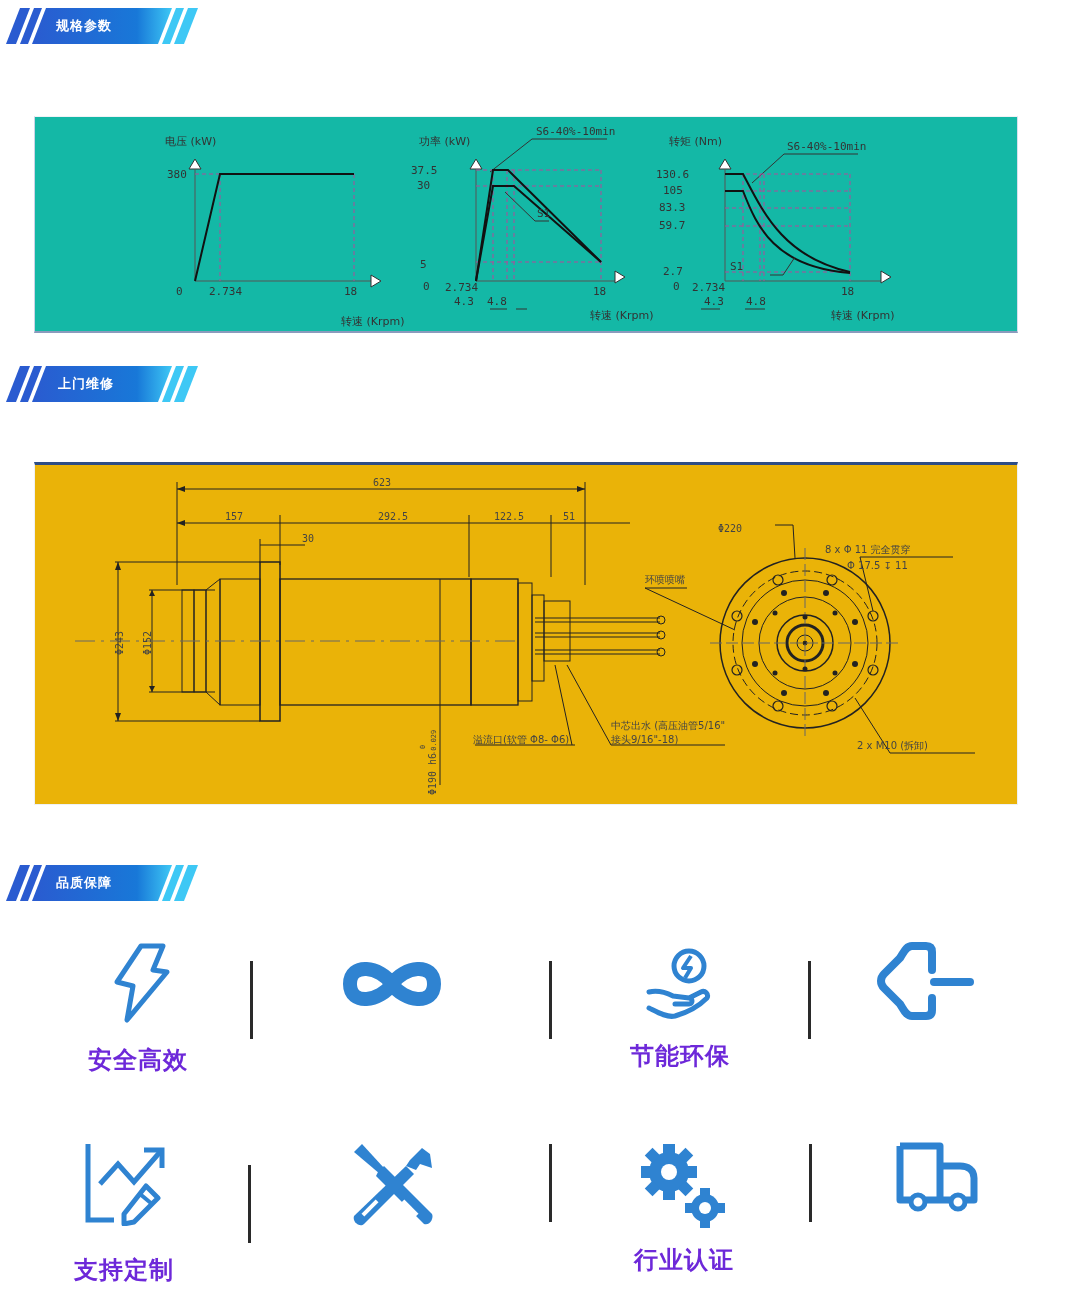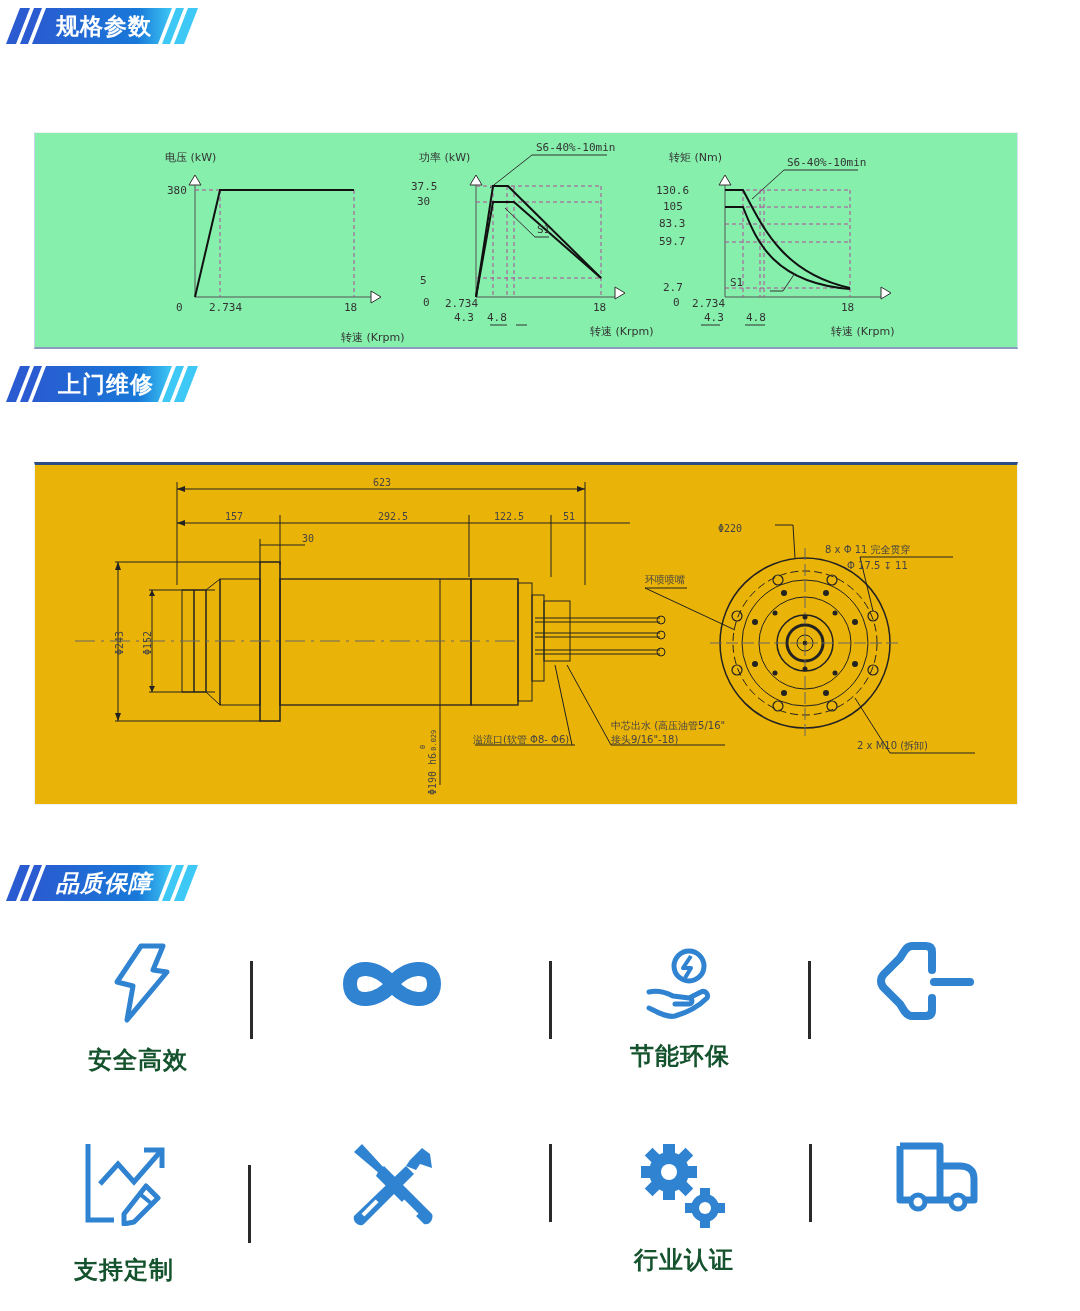--- a/index.html
+++ b/index.html
@@ -3,46 +3,46 @@
 <meta charset="utf-8">
 <style>
   * { box-sizing: border-box; margin: 0; padding: 0; }
   html, body { width: 1080px; height: 1311px; background: #ffffff; overflow: hidden; }
   body { position: relative; font-family: "DejaVu Sans", sans-serif; color: #333; }
 
   .section-banner { position: absolute; left: 0; width: 210px; height: 44px; }
   .section-banner svg { position: absolute; left: 0; top: 0; }
   .section-banner .title {
     position: absolute; left: 56px; top: 0; height: 44px; line-height: 44px;
-    color: #fff; font-size: 23px; font-weight: bold; letter-spacing: 1px;
+    color: #fff; font-size: 13px; font-weight: bold; letter-spacing: 1px;
     font-family: "DejaVu Sans", sans-serif;
   }
 
   .chart-panel {
-    position: absolute; left: 34px; top: 132px; width: 984px; height: 217px;
-    background: #86efac; border-left: 1px solid #c9d4e6; border-right: 1px solid #d7e0ee;
+    position: absolute; left: 34px; top: 116px; width: 984px; height: 217px;
+    background: #14b8a6; border-left: 1px solid #c9d4e6; border-right: 1px solid #d7e0ee;
     border-bottom: 2px solid #8a9bbd; border-top: 1px solid #f0f2f6;
   }
   .chart-panel svg { position: absolute; left: 0; top: 0; }
   .ctext { font-family: "DejaVu Sans Mono", monospace; font-size: 11px; fill: #333; }
   .clabel { font-family: "DejaVu Sans", sans-serif; font-size: 11px; fill: #333; }
 
   .drawing-panel {
     position: absolute; left: 34px; top: 462px; width: 984px; height: 343px;
     background: #eab308; border-top: 3px solid #2d4d86;
     border-left: 1px solid #eef1f6; border-right: 1px solid #eef1f6; border-bottom: 1px solid #eef1f6;
   }
   .drawing-panel svg { position: absolute; left: 0; top: 0; }
   .dtext { font-family: "DejaVu Sans Mono", monospace; font-size: 10px; fill: #444; }
   .dlabel { font-family: "DejaVu Sans", sans-serif; font-size: 10px; fill: #444; }
 
   .feature { position: absolute; width: 180px; text-align: center; }
   .feature .icon { display: block; margin: 0 auto; }
   .feature .label {
-    display: block; font-size: 24px; font-weight: bold; color: #14532d; letter-spacing: 1px;
+    display: block; font-size: 24px; font-weight: bold; color: #6d28d9; letter-spacing: 1px;
     font-family: "DejaVu Sans", sans-serif;
   }
   .vdivider { position: absolute; width: 3px; height: 78px; background: #2a2a2a; }
 </style>
 </head>
 <body>
 
 <div class="section-banner" style="top:8px;">
   <svg width="210" height="44">
     <defs>
@@ -308,21 +308,21 @@
           <stop offset="0.75" stop-color="#1878d8"></stop>
           <stop offset="1" stop-color="#3ec8f5"></stop>
       </linearGradient>
     </defs>
     <polygon points="20,0 30,0 16,36 6,36" fill="#2a5bd0"></polygon>
     <polygon points="34,0 42,0 28,36 20,36" fill="#2a5bd0"></polygon>
     <polygon points="46,0 172,0 158,36 32,36" fill="url(#bg3)"></polygon>
     <polygon points="176,0 184,0 170,36 162,36" fill="#3ec8f5"></polygon>
     <polygon points="188,0 198,0 184,36 174,36" fill="#3ec8f5"></polygon>
   </svg>
-  <span class="title" style="top:-4px;font-style:italic;">品质保障</span>
+  <span class="title" style="top:-4px;">品质保障</span>
 </div>
 
 <div class="feature" style="left:48px;top:942px;">
   <svg class="icon" width="70" height="84" viewBox="0 0 70 84">
     <path d="M38,4 L60,4 L50,28 L64,30 L24,78 L30,44 L14,40 Z" fill="none" stroke="#2f83d1" stroke-width="5" stroke-linejoin="round"></path>
   </svg>
   <span class="label" style="margin-top:18px;">安全高效</span>
 </div>
 <div class="vdivider" style="left:250px;top:961px;"></div>
 

